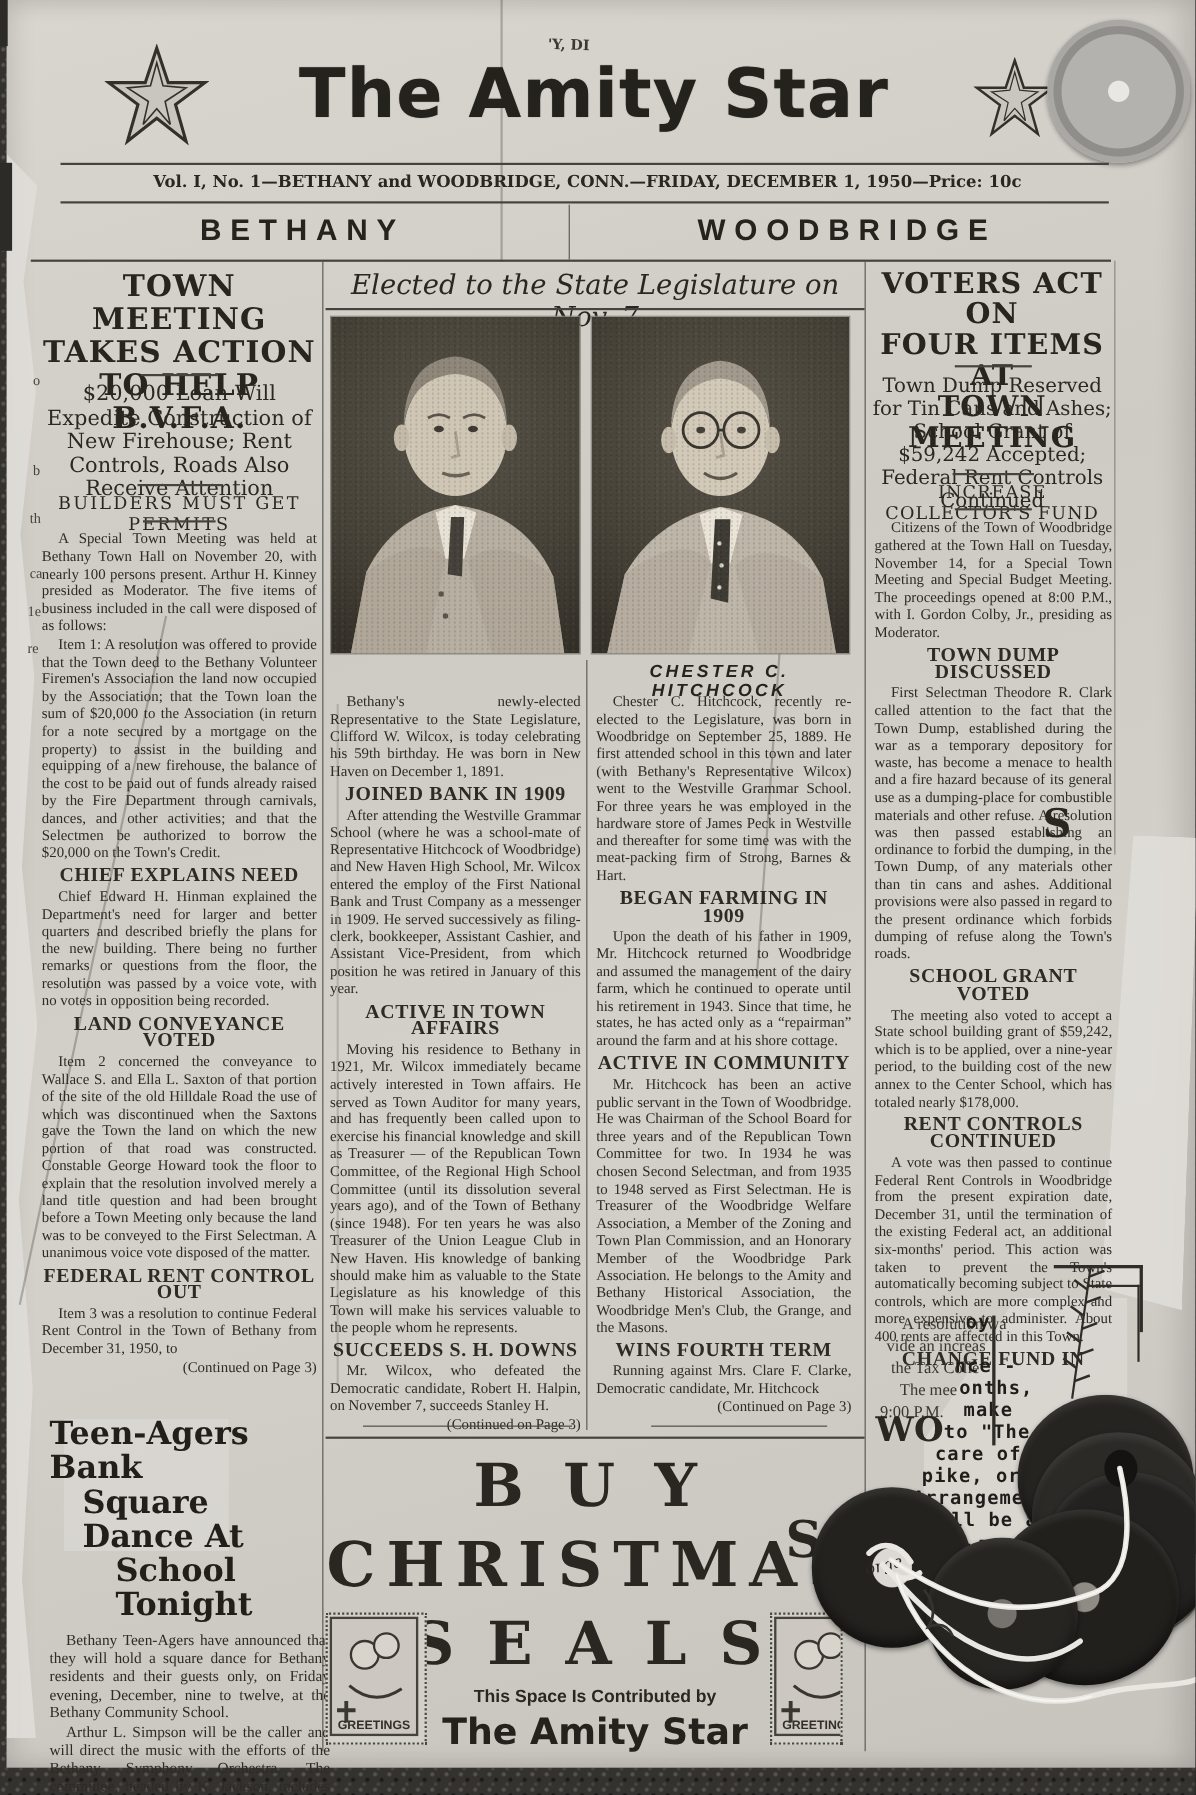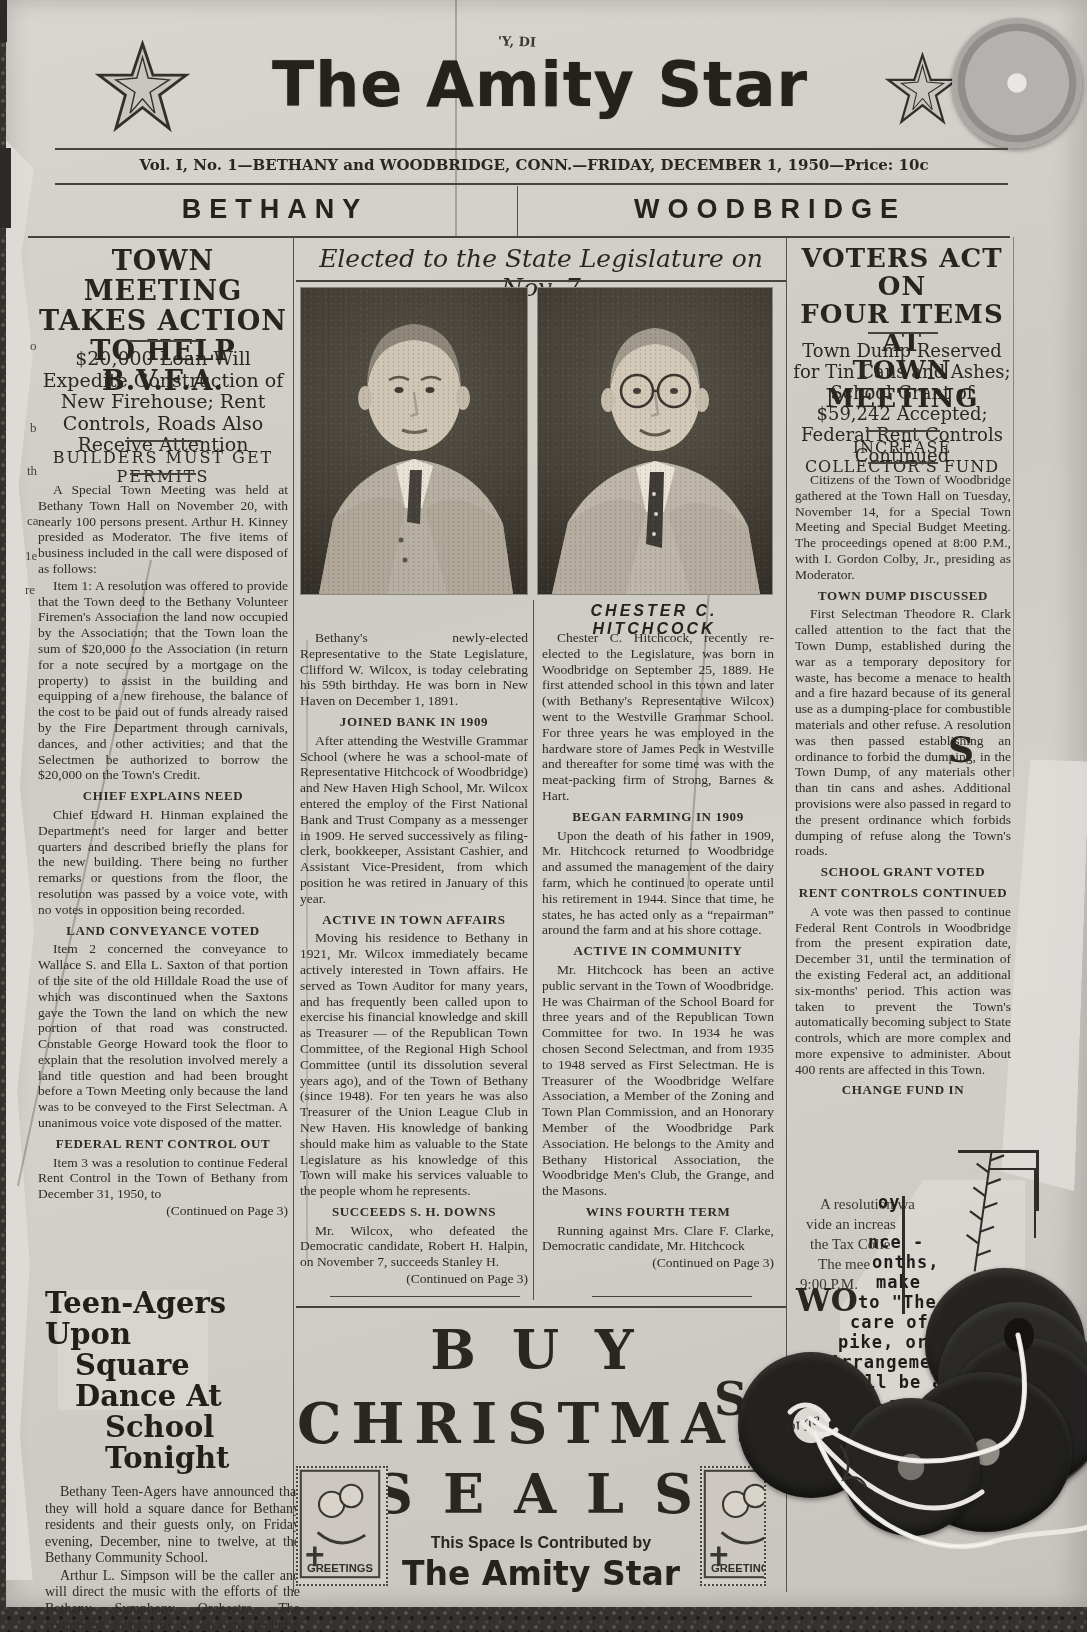--- a/index.html
+++ b/index.html
@@ -24,21 +24,21 @@
   .masthead-title{font-family:"DejaVu Sans",sans-serif;font-weight:bold;font-size:62px;letter-spacing:1px;color:#24221d;text-shadow:0 0 1px rgba(20,18,15,.45);}
   .dateline{font-family:"DejaVu Serif",serif;font-weight:700;font-size:15px;color:#2a2722;}
   .sechead{font-family:"Liberation Sans",sans-serif;font-weight:700;font-size:27px;letter-spacing:8px;color:#26231e;}
   .hl{font-family:"DejaVu Serif",serif;font-weight:700;text-align:center;color:#28251f;}
   .deck{font-family:"DejaVu Serif",serif;font-size:19px;line-height:21.5px;text-align:center;color:#2b2823;}
   .kicker{font-family:"DejaVu Serif",serif;font-size:16px;letter-spacing:2px;text-align:center;color:#2b2823;}
   .banner{font-family:"DejaVu Serif",serif;font-style:italic;font-size:25px;text-align:center;color:#2a2722;}
   .caption{font-family:"Liberation Sans",sans-serif;font-weight:700;font-style:italic;font-size:16px;letter-spacing:3px;text-align:center;color:#26231e;}
   .bodycol{font:13.5px/15.8px "Liberation Serif",serif;text-align:justify;color:#2e2b26;}
   .bodycol p{margin:0 0 1px;text-indent:15px;}
-  .shead{font-weight:700;text-align:center;font-size:13px;margin:5px 0 3px;text-indent:0 !important;letter-spacing:.6px;}
+  .shead{font-weight:700;text-align:center;font-size:18px;margin:5px 0 3px;text-indent:0 !important;letter-spacing:.6px;}
   .cont{text-align:right;text-indent:0 !important;margin-top:2px;}
   .teenhl{font-family:"DejaVu Serif",serif;font-weight:700;font-size:29px;line-height:31px;color:#221f1b;}
   .adbig{font-family:"DejaVu Serif",serif;font-weight:700;color:#2a2722;text-align:center;}
   .adsmall{font-family:"Liberation Sans",sans-serif;font-weight:700;font-size:16px;text-align:center;color:#2a2722;}
   .adbrand{font-family:"DejaVu Sans",sans-serif;font-weight:700;font-size:33px;text-align:center;color:#24221d;}
   .photo{position:absolute;background:radial-gradient(circle at 50% 35%,#575349 0%,#474339 55%,#332f28 100%);border:1px solid #8a8781;overflow:hidden;}
   .grain{position:absolute;inset:0;opacity:.5;background-image:radial-gradient(rgba(0,0,0,.28) 1px,transparent 1.2px),radial-gradient(rgba(255,255,255,.12) 1px,transparent 1.2px);background-size:5px 4px,7px 6px;}
   .washer{position:absolute;border-radius:50%;box-shadow:inset 0 5px 7px rgba(255,255,255,.09),inset 0 -7px 10px rgba(0,0,0,.45),0 2px 5px rgba(0,0,0,.4);}
   .typed{position:absolute;font-family:"DejaVu Sans Mono",monospace;font-weight:700;font-size:17px;color:#1e1d1a;letter-spacing:1px;}
   .tornline{position:absolute;font:15px "Liberation Serif",serif;color:#3a372f;}
@@ -121,21 +121,21 @@
     <p>Chief Edward H. Hinman explained the Department's need for larger and better quarters and described briefly the plans for the new building. There being no further remarks or questions from the floor, the resolution was passed by a voice vote, with no votes in opposition being recorded.</p>
     <div class="shead">LAND CONVEYANCE VOTED</div>
     <p>Item 2 concerned the conveyance to Wallace S. and Ella L. Saxton of that portion of the site of the old Hilldale Road the use of which was discontinued when the Saxtons gave the Town the land on which the new portion of that road was constructed. Constable George Howard took the floor to explain that the resolution involved merely a land title question and had been brought before a Town Meeting only because the land was to be conveyed to the First Selectman. A unanimous voice vote disposed of the matter.</p>
     <div class="shead">FEDERAL RENT CONTROL OUT</div>
     <p>Item 3 was a resolution to continue Federal Rent Control in the Town of Bethany from December 31, 1950, to</p>
     <p class="cont">(Continued on Page 3)</p>
   </div>
 
   <div class="abs" style="left:45px;top:1288px;width:255px;">
     <div class="teenhl">
-      <div style="padding-left:0;">Teen-Agers Upon</div>
+      <div style="padding-left:0;">Teen-Agers Bank</div>
       <div style="padding-left:30px;">Square Dance At</div>
       <div style="padding-left:60px;">School Tonight</div>
     </div>
     <div class="bodycol" style="margin-top:10px;font-size:14px;line-height:16.5px;">
       <p>Bethany Teen-Agers have announced that they will hold a square dance for Bethany residents and their guests only, on Friday evening, December, nine to twelve, at the Bethany Community School.</p>
       <p>Arthur L. Simpson will be the caller and will direct the music with the efforts of the Bethany Symphony Orchestra. The committee, headed by K. Jackson, includes Jane Carlson, H. Harrison, Judy Svirsky, and Russell Santoro. The admission charge will be 50c, tax included.</p>
     </div>
   </div>
 
   <div class="abs banner" style="left:296px;top:244px;width:490px;">Elected to the State Legislature on Nov. 7</div>
@@ -197,21 +197,21 @@
     <p>After attending the Westville Grammar School (where he was a school-mate of Representative Hitchcock of Woodbridge) and New Haven High School, Mr. Wilcox entered the employ of the First National Bank and Trust Company as a messenger in 1909. He served successively as filing-clerk, bookkeeper, Assistant Cashier, and Assistant Vice-President, from which position he was retired in January of this year.</p>
     <div class="shead">ACTIVE IN TOWN AFFAIRS</div>
     <p>Moving his residence to Bethany in 1921, Mr. Wilcox immediately became actively interested in Town affairs. He served as Town Auditor for many years, and has frequently been called upon to exercise his financial knowledge and skill as Treasurer — of the Republican Town Committee, of the Regional High School Committee (until its dissolution several years ago), and of the Town of Bethany (since 1948). For ten years he was also Treasurer of the Union League Club in New Haven. His knowledge of banking should make him as valuable to the State Legislature as his knowledge of this Town will make his services valuable to the people whom he represents.</p>
     <div class="shead">SUCCEEDS S. H. DOWNS</div>
     <p>Mr. Wilcox, who defeated the Democratic candidate, Robert H. Halpin, on November 7, succeeds Stanley H.</p>
     <p class="cont">(Continued on Page 3)</p>
   </div>
   <div class="abs bodycol" style="left:542px;top:630px;width:232px;">
     <p>Chester C. Hitchcock, recently re-elected to the Legislature, was born in Woodbridge on September 25, 1889. He first attended school in this town and later (with Bethany's Representative Wilcox) went to the Westville Grammar School. For three years he was employed in the hardware store of James Peck in Westville and thereafter for some time was with the meat-packing firm of Strong, Barnes &amp; Hart.</p>
     <div class="shead">BEGAN FARMING IN 1909</div>
-    <p>Upon the death of his father in 1909, Mr. Hitchcock returned to Woodbridge and assumed the management of the dairy farm, which he continued to operate until his retirement in 1944. Since that time, he states, he has acted only as a “repairman” around the farm and at his shore cottage.</p>
+    <p>Upon the death of his father in 1909, Mr. Hitchcock returned to Woodbridge and assumed the management of the dairy farm, which he continued to operate until his retirement in 1943. Since that time, he states, he has acted only as a “repairman” around the farm and at his shore cottage.</p>
     <div class="shead">ACTIVE IN COMMUNITY</div>
     <p>Mr. Hitchcock has been an active public servant in the Town of Woodbridge. He was Chairman of the School Board for three years and of the Republican Town Committee for two. In 1934 he was chosen Second Selectman, and from 1935 to 1948 served as First Selectman. He is Treasurer of the Woodbridge Welfare Association, a Member of the Zoning and Town Plan Commission, and an Honorary Member of the Woodbridge Park Association. He belongs to the Amity and Bethany Historical Association, the Woodbridge Men's Club, the Grange, and the Masons.</p>
     <div class="shead">WINS FOURTH TERM</div>
     <p>Running against Mrs. Clare F. Clarke, Democratic candidate, Mr. Hitchcock</p>
     <p class="cont">(Continued on Page 3)</p>
   </div>
   <div class="shorthr" style="left:330px;top:1296px;width:190px;height:1px;"></div>
   <div class="shorthr" style="left:592px;top:1296px;width:160px;height:1px;"></div>
 
   <div class="abs hl" style="left:792px;top:244px;width:220px;font-size:26px;line-height:28px;letter-spacing:1px;">
@@ -222,20 +222,21 @@
   <div class="shorthr" style="left:868px;top:332px;width:70px;"></div>
   <div class="abs deck" style="left:793px;top:340px;width:218px;font-size:18px;line-height:21px;">Town Dump Reserved for Tin Cans and Ashes; School Grant of $59,242 Accepted; Federal Rent Controls Continued</div>
   <div class="shorthr" style="left:866px;top:430px;width:74px;"></div>
   <div class="abs kicker" style="left:786px;top:438px;width:232px;letter-spacing:1px;">INCREASE COLLECTOR'S FUND</div>
   <div class="shorthr" style="left:868px;top:462px;width:70px;"></div>
   <div class="abs bodycol" style="left:795px;top:472px;width:216px;">
     <p>Citizens of the Town of Woodbridge gathered at the Town Hall on Tuesday, November 14, for a Special Town Meeting and Special Budget Meeting. The proceedings opened at 8:00 P.M., with I. Gordon Colby, Jr., presiding as Moderator.</p>
     <div class="shead">TOWN DUMP DISCUSSED</div>
     <p>First Selectman Theodore R. Clark called attention to the fact that the Town Dump, established during the war as a temporary depository for waste, has become a menace to health and a fire hazard because of its general use as a dumping-place for combustible materials and other refuse. A resolution was then passed establishing an ordinance to forbid the dumping, in the Town Dump, of any materials other than tin cans and ashes. Additional provisions were also passed in regard to the present ordinance which forbids dumping of refuse along the Town's roads.</p>
     <div class="shead">SCHOOL GRANT VOTED</div>
+    <p>The meeting also voted to accept a State school building grant of $59,242, which is to be applied, over a nine-year period, to the building cost of the new annex to the Center School, which has totaled nearly $178,000.</p>
     <div class="shead">RENT CONTROLS CONTINUED</div>
     <p>A vote was then passed to continue Federal Rent Controls in Woodbridge from the present expiration date, December 31, until the termination of the existing Federal act, an additional six-months' period. This action was taken to prevent the Town's automatically becoming subject to State controls, which are more complex and more expensive to administer. About 400 rents are affected in this Town.</p>
     <div class="shead">CHANGE FUND IN</div>
   </div>
 
   <div class="tornline" style="left:820px;top:1196px;">A resolution wa</div>
   <div class="tornline" style="left:806px;top:1216px;">vide an increas</div>
   <div class="tornline" style="left:810px;top:1236px;">the Tax Colle</div>
   <div class="tornline" style="left:818px;top:1256px;">The mee</div>
   <div class="tornline" style="left:800px;top:1276px;">9:00 P.M.</div>

